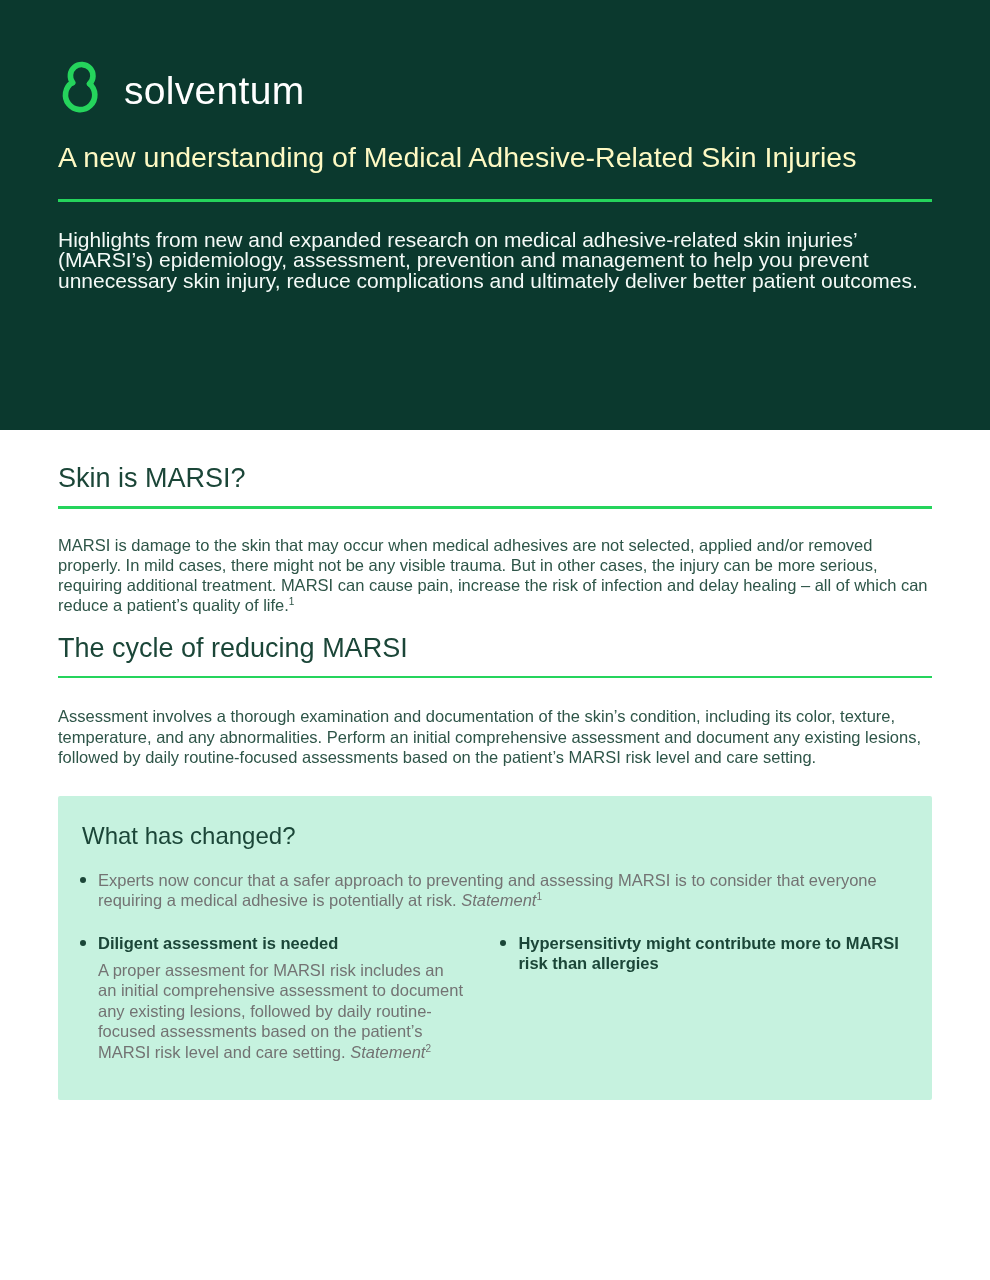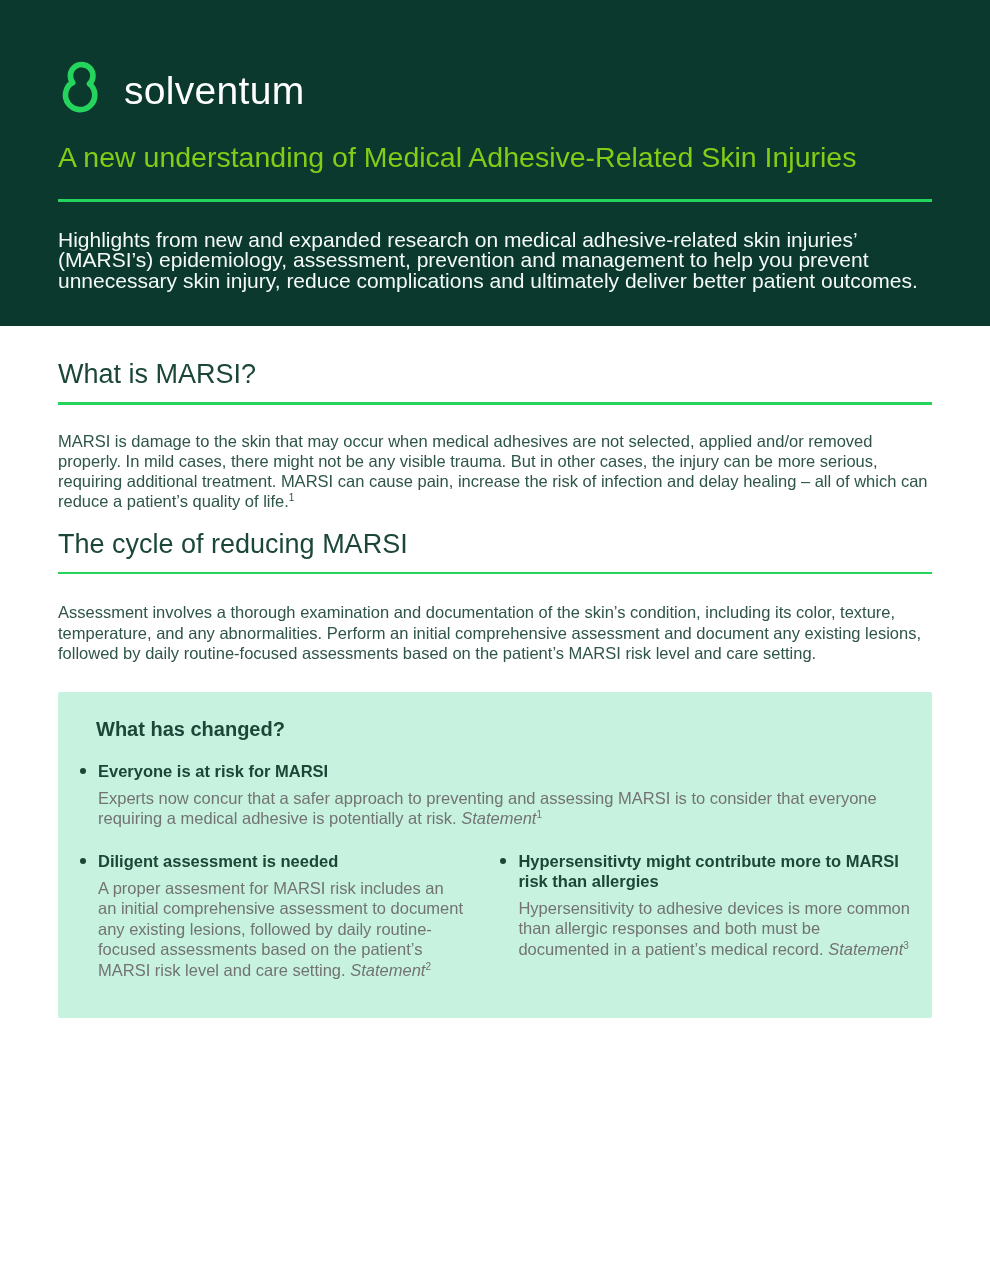--- a/index.html
+++ b/index.html
@@ -7,38 +7,38 @@
   body {
     width: 990px; height: 1280px;
     font-family: "Liberation Sans", sans-serif;
     position: relative;
     color: #2E5548;
   }
   .page { width: 990px; height: 1280px; background: #ffffff; overflow: hidden; }
 
   
   .hero {
-    height: 326px;
+    height: 430px;
     background: #0B392E;
     padding: 60px 58px 0 58px;
   }
   .logo-row { display: flex; align-items: center; gap: 14px; height: 60px; }
   .logo-mark { width: 52px; height: 62px; display: block; }
   .logo-text {
     color: #ffffff; font-size: 39px; font-weight: 400;
     letter-spacing: 0.3px; line-height: 1;
   }
   .hero-title {
     margin-top: 68px;
     font-size: 45px; font-weight: 400; letter-spacing: -0.3px;
     color: #25D45C; line-height: 1.1;
   }
   .hero-sub {
     margin-top: 21px;
-    font-size: 28.5px; font-weight: 400; color: #84cc16; line-height: 1.15;
+    font-size: 28.5px; font-weight: 400; color: #fef9c3; line-height: 1.15;
   }
   .hero-rule { margin-top: 25px; height: 3px; background: #25D45C; }
   .hero-intro {
     margin-top: 28px;
     font-size: 21px; line-height: 20.5px; color: #F4FAF7;
   }
 
   
   .main { padding: 0 58px; }
   .section-heading {
@@ -58,21 +58,21 @@
   .assess-label { font-size: 13px; color: #1B4638; margin-top: 4px; letter-spacing: 0.2px; }
   .assess-text { flex: 1; font-size: 16.5px; line-height: 20.5px; padding-top: 6px; color: #2E5548; }
 
   
   .mint {
     margin-top: 28px;
     background: #C6F2DF;
     padding: 20px 22px 38px 22px;
     border-radius: 2px;
   }
-  .mint-heading { font-size: 20px; font-weight: 700; color: #1B4638; margin: 6px 0 20px 16px; }
+  .mint-heading { font-size: 24px; font-weight: 400; color: #1B4638; margin: 6px 0 20px 2px; }
   .bullet { display: flex; gap: 12px; }
   .dot { width: 6px; height: 6px; border-radius: 50%; background: #1B4638; margin-top: 7px; flex: none; }
   .b-title { font-weight: 700; font-size: 16.5px; color: #1B4638; line-height: 20px; margin-bottom: 7px; }
   .b-body { font-size: 16.5px; line-height: 20.5px; color: #737373; }
   .b-body em { font-style: italic; }
   .cols { display: grid; grid-template-columns: 1fr 1.06fr; gap: 34px; margin-top: 22px; }
 </style>
 </head>
 <body>
 
@@ -87,55 +87,53 @@
       <div class="logo-text">solventum</div>
     </div>
 
     <div class="hero-sub">A new understanding of Medical Adhesive-Related Skin Injuries</div>
     <div class="hero-rule"></div>
     <div class="hero-intro">Highlights from new and expanded research on medical adhesive-related skin injuries’ (MARSI’s) epidemiology, assessment, prevention and management to help you prevent unnecessary skin injury, reduce complications and ultimately deliver better patient outcomes.</div>
   </div>
 
   <div class="main">
 
-    <div class="section-heading h-first">What is MARSI?</div>
+    <div class="section-heading h-first">Skin is MARSI?</div>
     <div class="green-rule"></div>
     <div class="body-para"><span>MARSI is damage to the skin that may occur when medical adhesives are not selected, applied and/or removed properly. In mild cases, there might not be any visible trauma. But in other cases, the injury can be more serious, requiring additional treatment. MARSI can cause pain, increase the risk of infection and delay healing – all of which can reduce a patient’s quality of life.</span><sup>1</sup></div>
 
     <div class="section-heading h-second">The cycle of reducing MARSI</div>
     <div class="green-rule"></div>
 
     <div class="assess-row">
       <div class="assess-text">Assessment involves a thorough examination and documentation of the skin’s condition, including its color, texture, temperature, and any abnormalities. Perform an initial comprehensive assessment and document any existing lesions, followed by daily routine-focused assessments based on the patient’s MARSI risk level and care setting.</div>
     </div>
 
     <div class="mint">
       <div class="mint-heading">What has changed?</div>
 
       <div class="bullet">
         <span class="dot"></span>
         <div>
-          <div class="b-title">Everyone is at risk for MARSI</div>
           <div class="b-body"><span>Experts now concur that a safer approach to preventing and assessing MARSI is to consider that everyone requiring a medical adhesive is potentially at risk. </span><em>Statement</em><sup>1</sup></div>
         </div>
       </div>
 
       <div class="cols">
         <div class="bullet">
           <span class="dot"></span>
           <div>
             <div class="b-title">Diligent assessment is needed</div>
             <div class="b-body"><span>A proper assesment for MARSI risk includes an an initial comprehensive assessment to document any existing lesions, followed by daily routine-focused assessments based on the patient’s MARSI risk level and care setting. </span><em>Statement</em><sup>2</sup></div>
           </div>
         </div>
 
         <div class="bullet">
           <span class="dot"></span>
           <div>
             <div class="b-title">Hypersensitivty might contribute more to MARSI risk than allergies</div>
-            <div class="b-body"><span>Hypersensitivity to adhesive devices is more common than allergic responses and both must be documented in a patient’s medical record. </span><em>Statement</em><sup>3</sup></div>
           </div>
         </div>
       </div>
     </div>
 
   </div>
 </div>
 
 </body></html>

